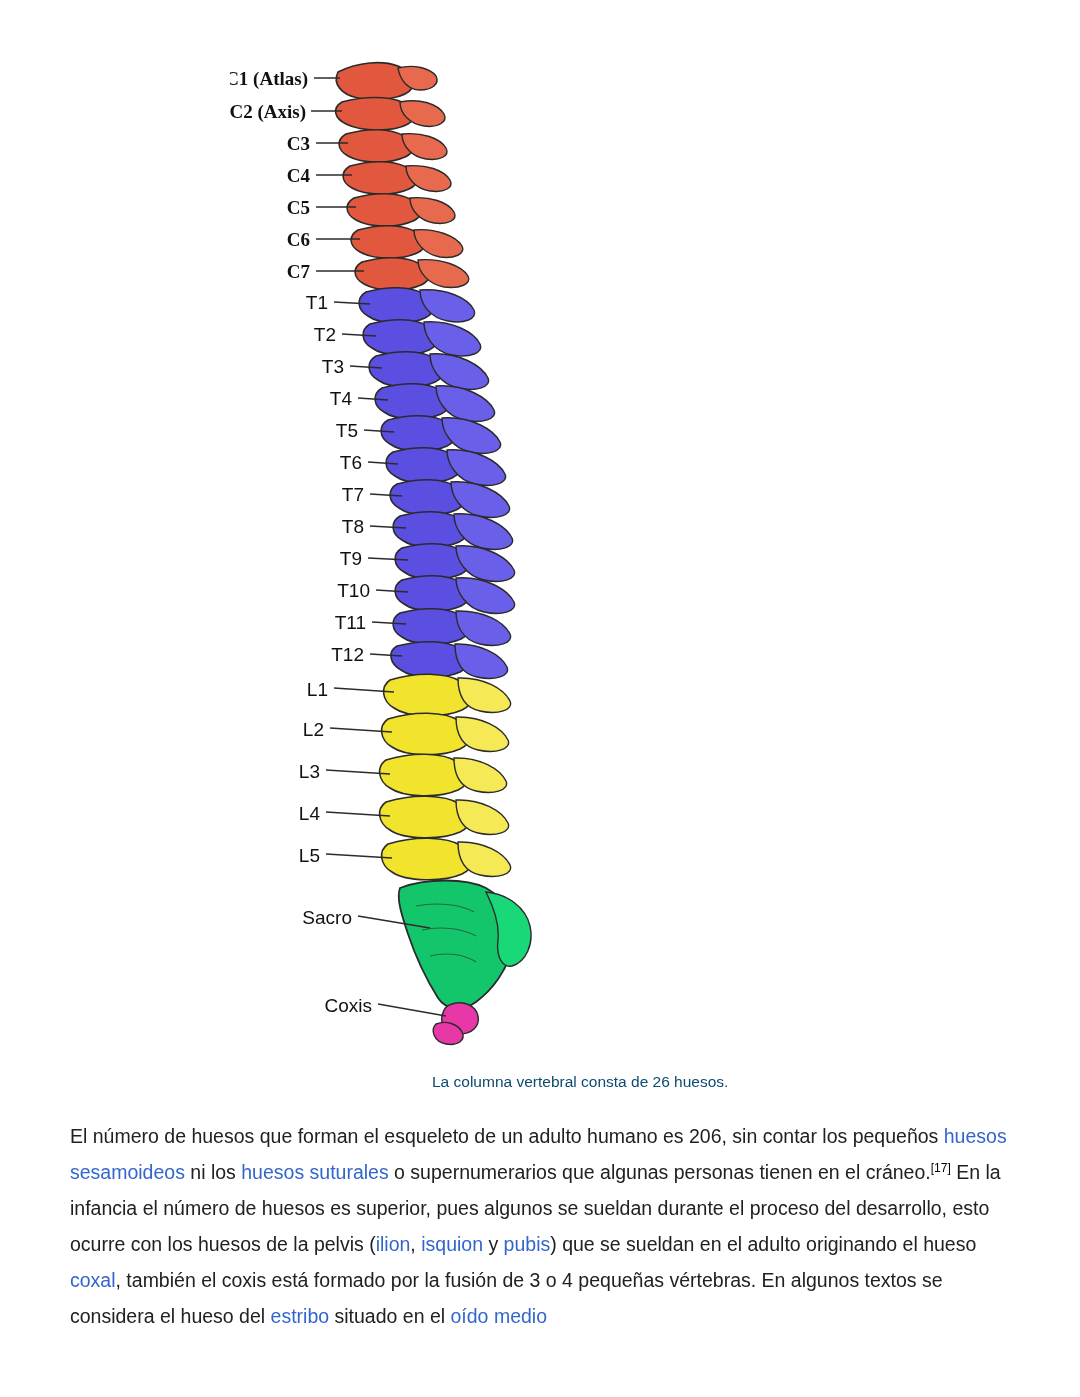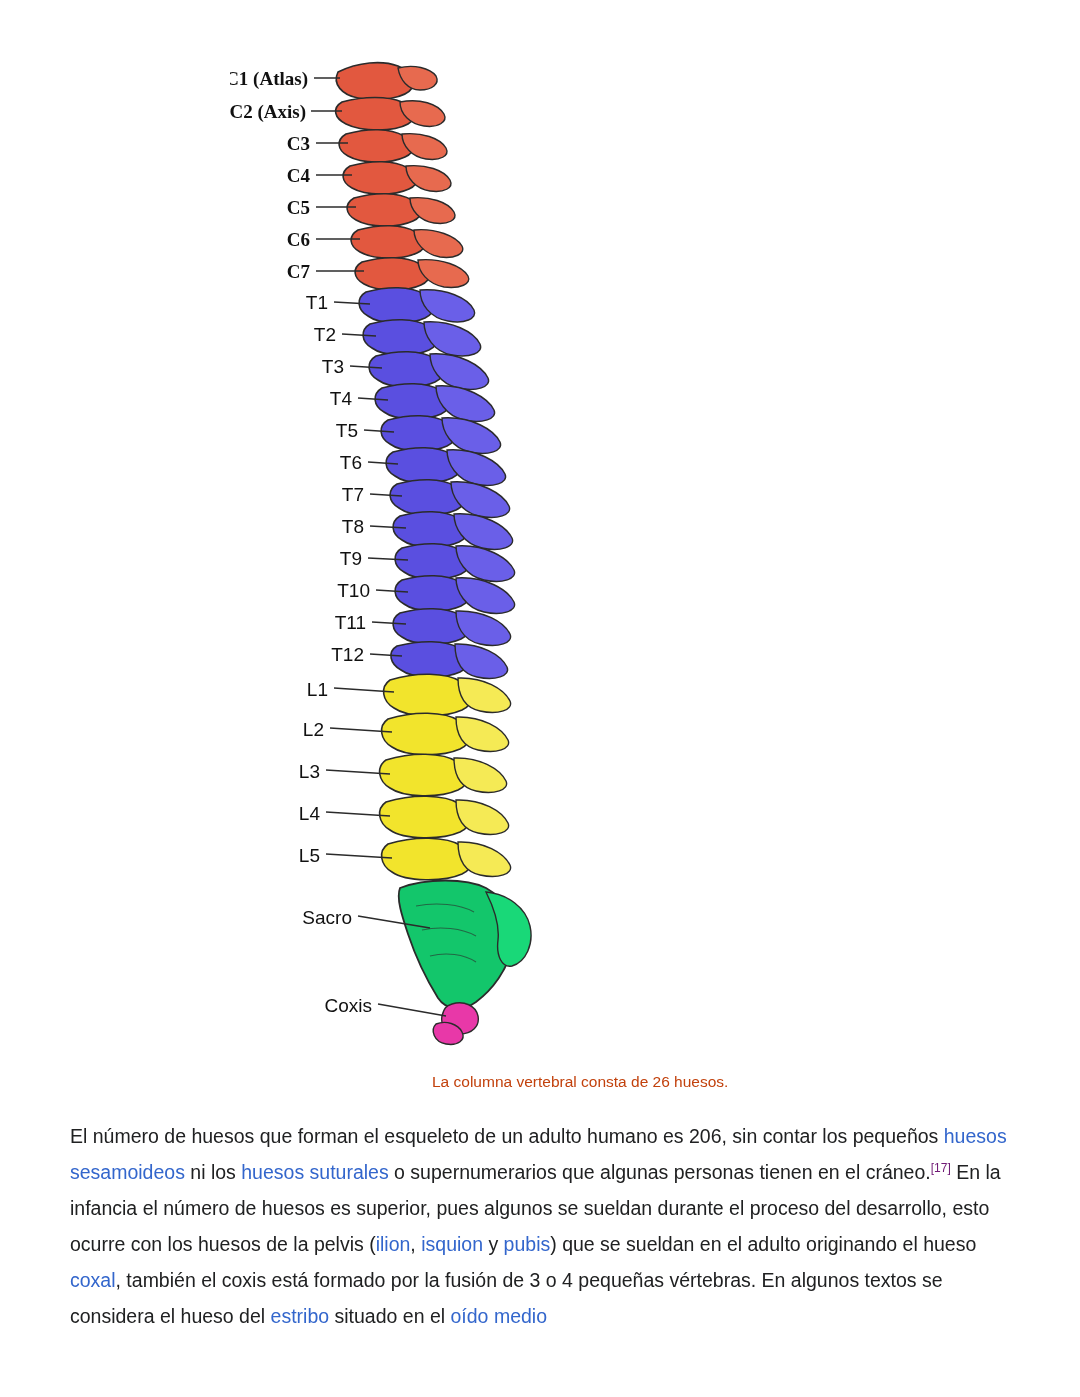--- a/index.html
+++ b/index.html
@@ -42,21 +42,21 @@
     margin: 0 auto;
   }
 
   .figure-caption {
     position: absolute;
     left: 392px;
     top: 1055px;
     width: 300px;
     font-size: 15.5px;
     line-height: 1.45;
-    color: #c2410c;
+    color: #0c4a6e;
     font-family: "Liberation Sans", sans-serif;
   }
 
   
   .bodytext {
     position: absolute;
     left: 70px;
     top: 1118px;
     width: 944px;
     font-size: 19.5px;
@@ -70,21 +70,21 @@
   a.link {
     color: #3366cc;
     text-decoration: none;
   }
   sup.refmark {
     font-size: 12px;
     vertical-align: super;
     line-height: 0;
   }
   sup.refmark a {
-    color: #701a75;
+    color: #000000;
     text-decoration: none;
   }
 </style>
 </head>
 <body>
 
 <div class="page">
 
   <figure class="figure">
     <div class="figure-image">

